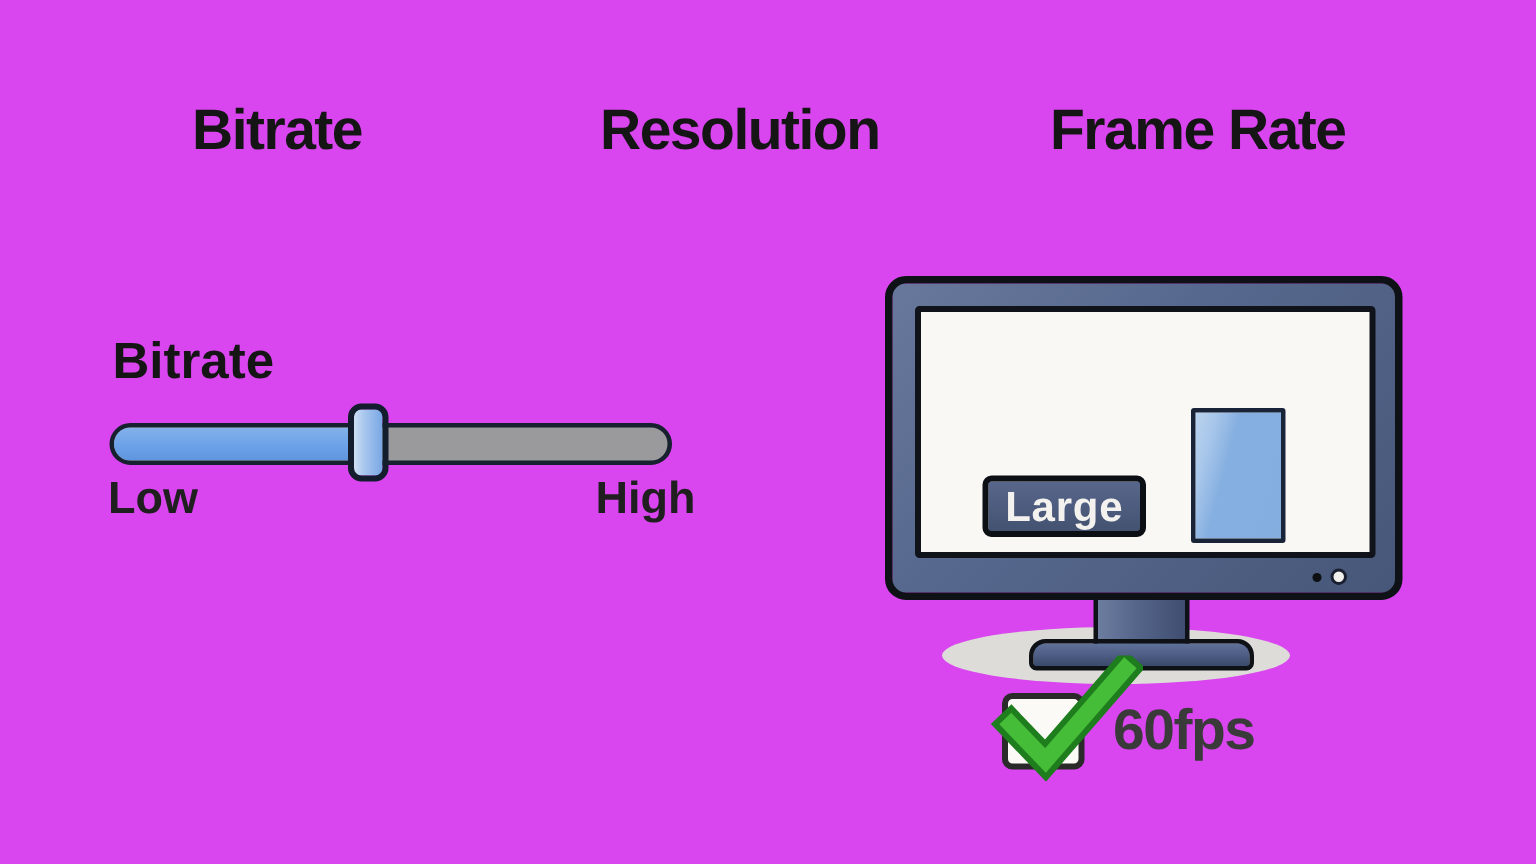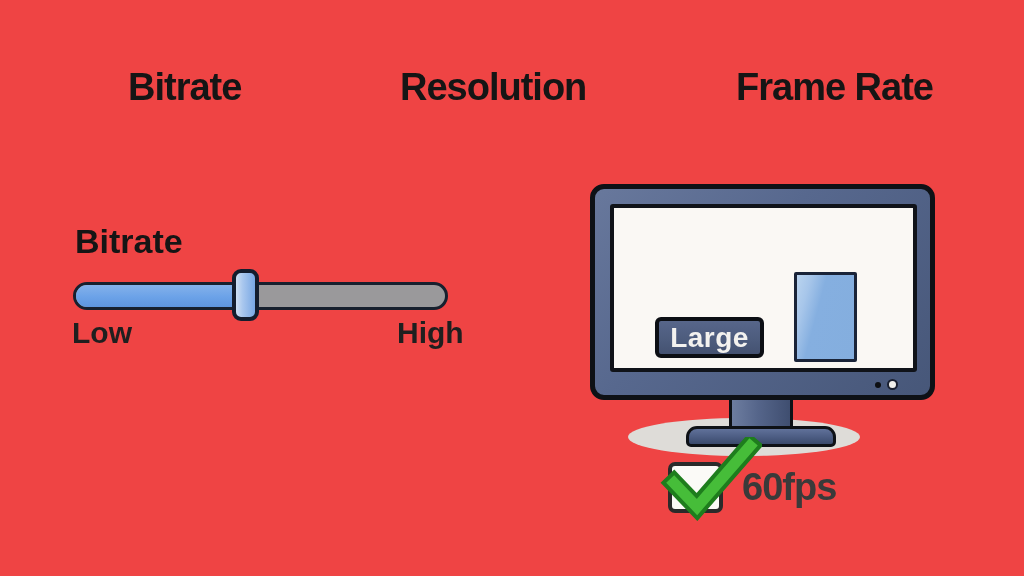--- a/index.html
+++ b/index.html
@@ -1,31 +1,31 @@
 <!DOCTYPE html>
 <html><head>
 <meta charset="utf-8">
 <style>
   html,body{margin:0;padding:0;background:#f4f2ee;}
   #stage{
     position:relative;width:1024px;height:576px;overflow:hidden;
-    background:#ef4444;
+    background:#d946ef;
     font-family:"Liberation Sans","DejaVu Sans",sans-serif;
     color:#1c1c1c;
   }
   .abs{position:absolute;}
 
   
   .col-header{
     font-size:38px;font-weight:bold;letter-spacing:-1px;color:#151515;
     white-space:nowrap;
   }
   #hdr-bitrate{left:128px;top:66px;}
   #hdr-resolution{left:400px;top:66px;}
-  #hdr-framerate{left:700px;top:66px;margin-left:36px;}
+  #hdr-framerate{left:700px;top:66px;}
 
   
   #slider-label{left:75px;top:222px;font-size:34px;font-weight:bold;color:#151515;}
   #slider-track{
     left:73px;top:282px;width:375px;height:28px;
     border:3px solid #17202e;border-radius:17px;
     background:#9a999b;overflow:hidden;box-sizing:border-box;
   }
   #slider-fill{
     position:absolute;left:0;top:0;bottom:0;width:47%;

